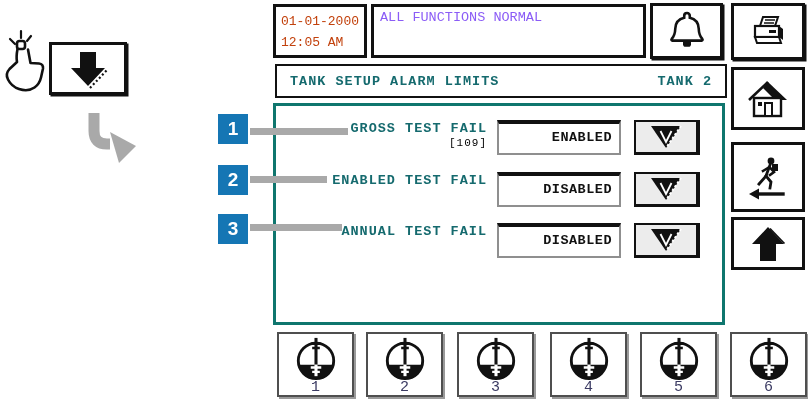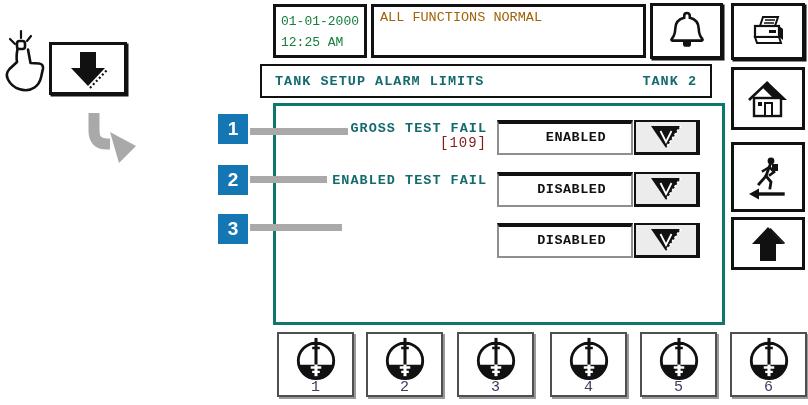--- a/index.html
+++ b/index.html
@@ -16,42 +16,42 @@
   #flow-arrow { left:86px; top:111px; width:52px; height:56px; }
 
   
   .callout { width:30px; height:30px; background:#1576b4; color:#fff;
     font-family:"Liberation Sans", sans-serif; font-weight:bold; font-size:19px;
     display:flex; align-items:center; justify-content:center; left:218px; }
   .leader { height:7px; background:#a9a9a9; left:250px; z-index:5; }
 
   
   #datetime-box { left:273px; top:4px; width:94px; height:54px; border:3px solid #111;
-    padding:4px 5px; font-size:13px; line-height:21px; color:#15803d; }
+    padding:4px 5px; font-size:13px; line-height:21px; color:#c2410c; }
   #status-box { left:371px; top:4px; width:275px; height:54px; border:3px solid #111;
-    padding:3px 6px; font-size:13.5px; color:#a16207; }
+    padding:3px 6px; font-size:13.5px; color:#8b5cf6; }
   .icon-btn { border:3px solid #111; background:#fff;
     display:flex; align-items:center; justify-content:center; }
   #alarm-btn { left:650px; top:3px; width:73px; height:56px; box-shadow:1.5px 1.5px 0 #111; }
 
   
-  #title-bar { left:260px; top:64px; width:452px; height:34px; border:2.5px solid #111;
+  #title-bar { left:275px; top:64px; width:452px; height:34px; border:2.5px solid #111;
     display:flex; align-items:center; justify-content:space-between; padding:0 13px;
     color:#156a6e; font-weight:bold; font-size:13.5px; letter-spacing:1px; }
 
   
   #content-panel { left:273px; top:103px; width:452px; height:222px; border:3px solid #0f766e; }
   .setting-label { left:6px; width:205px; text-align:right; }
   .setting-label .lname { color:#156a6e; font-weight:bold; font-size:13.5px;
     letter-spacing:1px; line-height:15px; }
-  .setting-label .lcode { color:#7f1d1d; font-size:14px; letter-spacing:1px; line-height:15px; }
-  .value-box { left:221px; width:136px; height:35px; background:#fff;
+  .setting-label .lcode { color:#000000; font-size:11px; letter-spacing:1px; line-height:15px; }
+  .value-box { left:221px; width:124px; height:35px; background:#fff;
     border:2px solid #8f8f8f; border-top:4px solid #111;
     font-weight:bold; font-size:13.5px; letter-spacing:.5px; color:#111;
-    text-align:right; padding-right:25px; line-height:27px; }
+    text-align:right; padding-right:7px; line-height:27px; }
   .dd-btn { left:358px; width:66px; height:35px; background:#ececec;
     border:2px solid #111; border-right-width:4px; border-bottom-width:3px;
     display:flex; align-items:center; justify-content:center; }
 
   
   .side-btn { left:731px; width:74px; }
   #print-btn { top:3px; height:57px; box-shadow:1.5px 1.5px 0 #111; }
   #home-btn { top:67px; height:63px; }
   #exit-btn { top:142px; height:70px; }
   #up-btn { top:217px; height:53px; }
@@ -86,21 +86,21 @@
 
 <div class="abs callout" style="top:114px">1</div>
 <div class="abs callout" style="top:165px">2</div>
 <div class="abs callout" style="top:214px">3</div>
 <div class="abs leader" style="top:128px; width:98px"></div>
 <div class="abs leader" style="top:176px; width:77px"></div>
 <div class="abs leader" style="top:224px; width:92px"></div>
 
 <div id="datetime-box" class="abs">
   <div>01-01-2000</div>
-  <div>12:25 AM</div>
+  <div>12:05 AM</div>
 </div>
 
 <div id="status-box" class="abs">
   <span>ALL FUNCTIONS NORMAL</span>
 </div>
 
 <button id="alarm-btn" class="abs icon-btn">
   <svg width="44" height="44" viewBox="0 0 44 44">
     <path d="M22 4c-1.7 0-2.8 1.2-2.8 2.9v1.9c-5.6 1.3-8.7 5.6-8.9 10.7-.2 5.2-1.5 8.2-3.6 10.4-.6.6-.2 1.7.7 1.7h29.2c.9 0 1.3-1.1.7-1.7-2.1-2.2-3.4-5.2-3.6-10.4-.2-5.1-3.3-9.4-8.9-10.7V6.9c0-1.7-1.1-2.9-2.8-2.9z" fill="#fff" stroke="#111" stroke-width="2.6"></path>
     <path d="M18 32h8v3.2c0 1.6-1 2.6-2.6 2.6h-2.8c-1.6 0-2.6-1-2.6-2.6z" fill="#111"></path>
@@ -133,20 +133,21 @@
   <div class="abs value-box" style="top:66px">DISABLED</div>
   <button class="abs dd-btn" style="top:66px">
     <svg width="36" height="28" viewBox="0 0 36 28">
       <polygon points="3,3 33,3 18,25" fill="#111"></polygon>
       <path d="M33 3 L18 25" stroke="#fff" stroke-width="2" stroke-dasharray="2.2 2.2" fill="none"></path>
       <path d="M12.5 8 L18 19 L23.5 8" fill="none" stroke="#fff" stroke-width="1.8"></path>
     </svg>
   </button>
 
   <div class="abs setting-label" style="top:118px">
+    <div class="lname">ANNUAL TEST FAIL</div>
   </div>
   <div class="abs value-box" style="top:117px">DISABLED</div>
   <button class="abs dd-btn" style="top:117px">
     <svg width="36" height="28" viewBox="0 0 36 28">
       <polygon points="3,3 33,3 18,25" fill="#111"></polygon>
       <path d="M33 3 L18 25" stroke="#fff" stroke-width="2" stroke-dasharray="2.2 2.2" fill="none"></path>
       <path d="M12.5 8 L18 19 L23.5 8" fill="none" stroke="#fff" stroke-width="1.8"></path>
     </svg>
   </button>
 

